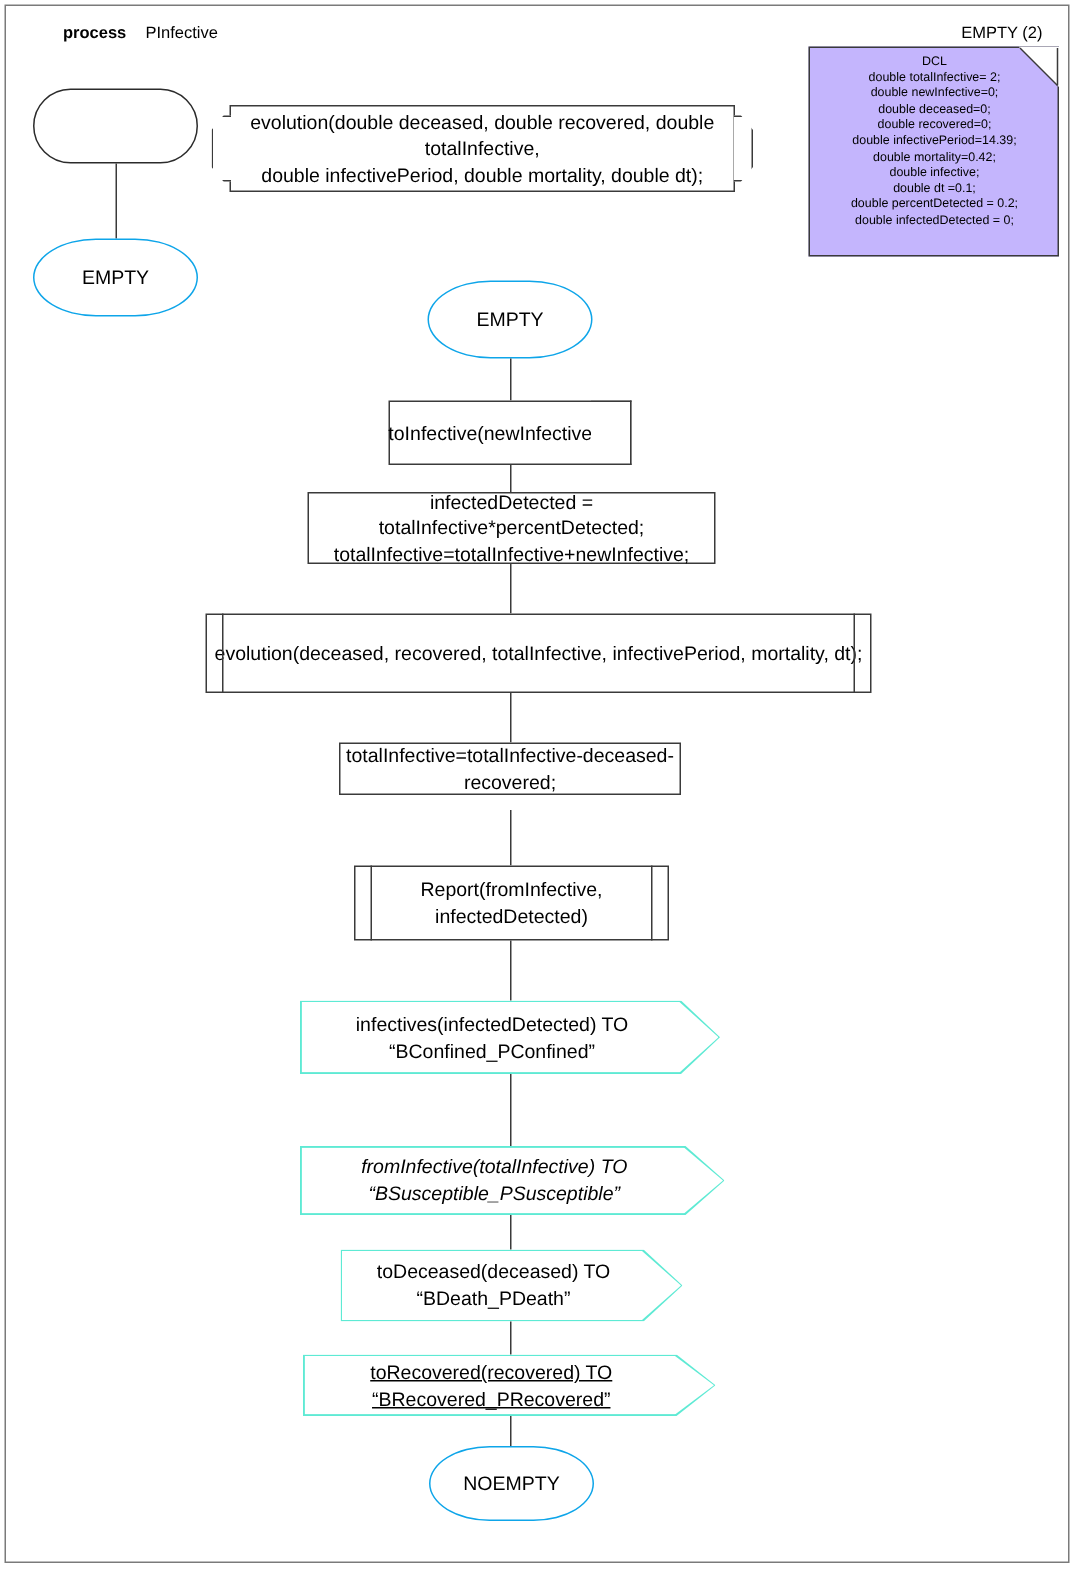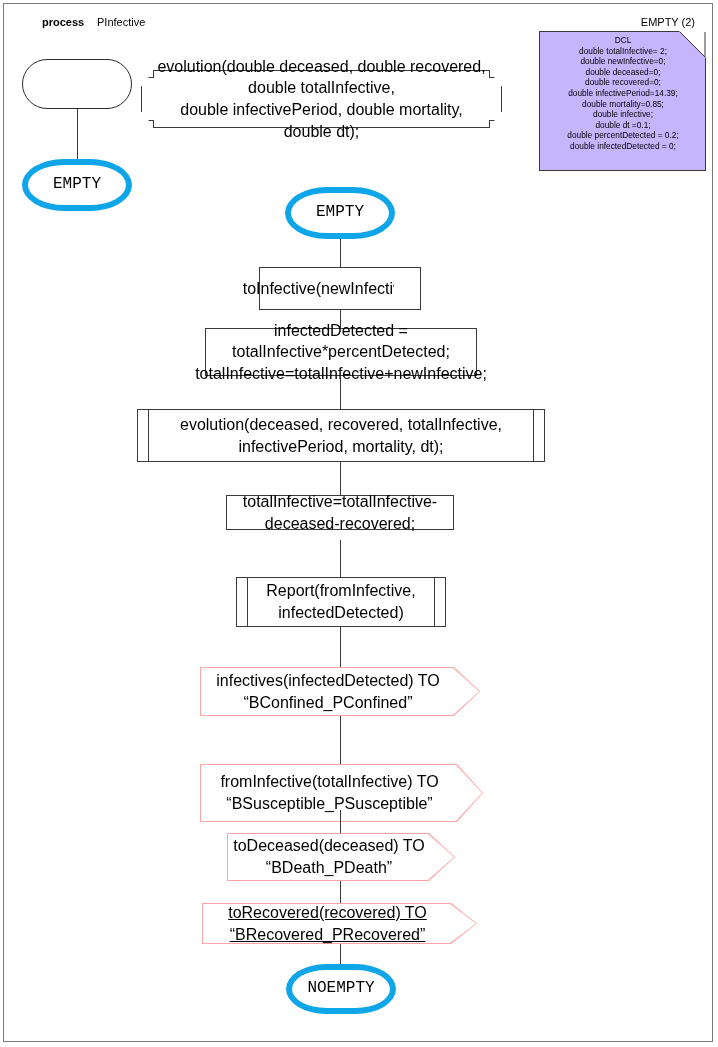--- a/index.html
+++ b/index.html
@@ -37,31 +37,30 @@
   .hdr-bold { font-weight: bold; }
 
   
   .node {
     position: absolute;
     box-sizing: border-box;
     display: flex;
     align-items: center;
     justify-content: center;
     text-align: center;
-    font-size: 16px;
+    font-size: 13px;
     line-height: 1.35;
     color: #000;
     background: #ffffff;
   }
 
   
   .state {
-    border: 6px solid #0ea5e9;
+    border: 1px solid #0ea5e9;
     border-radius: 42px / 26px;
-    font-family: Liberation Mono, monospace;
   }
   
   .start {
     border: 1px solid #2b2b2b;
     border-radius: 26px;
   }
   
   .task {
     border: 1px solid #3a3a3a;
   }
@@ -85,21 +84,21 @@
   .inputsym .notch:after {
     content: "";
     position: absolute;
     left: 0; top: 0; right: 0; bottom: 0;
     background: #ffffff;
     clip-path: polygon(100% 0%, 100% 100%, 0% 50%);
   }
 
   
   .outsym {
-    background: #fca5a5;
+    background: #5eead4;
     clip-path: polygon(0% 0%, calc(100% - 26px) 0%, 100% 50%, calc(100% - 26px) 100%, 0% 100%);
     padding: 0;
   }
   .outsym .inner {
     position: absolute;
     left: 1px; top: 1px; right: 1px; bottom: 1px;
     background: #ffffff;
     clip-path: polygon(0% 0%, calc(100% - 26px) 0%, 100% 50%, calc(100% - 26px) 100%, 0% 100%);
   }
   .outsym .lbl {
@@ -190,21 +189,21 @@
   <div class="hdr" style="left:97px; top:16px;">PInfective</div>
   <div class="hdr" style="right:23px; top:16px;">EMPTY (2)</div>
 
   <div class="dcl" style="left:539px; top:31px; width:167px; height:140px;">
     <span class="dline">DCL</span>
     <span class="dline">double totalInfective= 2;</span>
     <span class="dline">double newInfective=0;</span>
     <span class="dline">double deceased=0;</span>
     <span class="dline">double recovered=0;</span>
     <span class="dline">double infectivePeriod=14.39;</span>
-    <span class="dline">double mortality=0.85;</span>
+    <span class="dline">double mortality=0.42;</span>
     <span class="dline">double infective;</span>
     <span class="dline">double dt =0.1;</span>
     <span class="dline">double percentDetected = 0.2;</span>
     <span class="dline">double infectedDetected = 0;</span>
     <svg class="foldline" viewBox="0 0 27 27">
       <polygon points="27,0 27,27 0,0" fill="#ffffff"></polygon>
       <polyline points="1,1 26,26" fill="none" stroke="#3a3a3a" stroke-width="1"></polyline>
       <polyline points="26,1 26,26" fill="none" stroke="#3a3a3a" stroke-width="1"></polyline>
     </svg>
   </div>
@@ -243,21 +242,21 @@
 
   <div class="node task" style="left:205px; top:328px; width:272px; height:48px;">
     <div>
       <div>infectedDetected = totalInfective*percentDetected;</div>
       <div>totalInfective=totalInfective+newInfective;</div>
     </div>
   </div>
 
   <div class="vline" style="left:340px; top:376px; height:33px;"></div>
 
-  <div class="node proccall" style="left:137px; top:409px; width:408px; height:53px;">
+  <div class="node proccall" style="left:137px; top:409px; width:444px; height:53px;">
     <span class="bar l"></span>
     <span class="bar r"></span>
     <span>evolution(deceased, recovered, totalInfective, infectivePeriod, mortality, dt);</span>
   </div>
 
   <div class="vline" style="left:340px; top:462px; height:33px;"></div>
 
   <div class="node task" style="left:226px; top:495px; width:228px; height:35px;">
     <span>totalInfective=totalInfective-deceased-recovered;</span>
   </div>
@@ -272,21 +271,21 @@
 
   <div class="vline" style="left:340px; top:627px; height:40px;"></div>
 
   <div class="node outsym" style="left:200px; top:667px; width:280px; height:49px;">
     <span class="inner"></span>
     <span class="lbl">infectives(infectedDetected) TO “BConfined_PConfined”</span>
   </div>
 
   <div class="vline" style="left:340px; top:716px; height:48px;"></div>
 
-  <div class="node outsym" style="left:200px; top:764px; width:283px; height:58px;">
+  <div class="node outsym" style="left:200px; top:764px; width:283px; height:46px;font-style:italic;">
     <span class="inner"></span>
     <span class="lbl">fromInfective(totalInfective) TO “BSusceptible_PSusceptible”</span>
   </div>
 
   <div class="vline" style="left:340px; top:810px; height:23px;"></div>
 
   <div class="node outsym" style="left:227px; top:833px; width:228px; height:48px;">
     <span class="inner"></span>
     <span class="lbl">toDeceased(deceased) TO “BDeath_PDeath”</span>
   </div>

